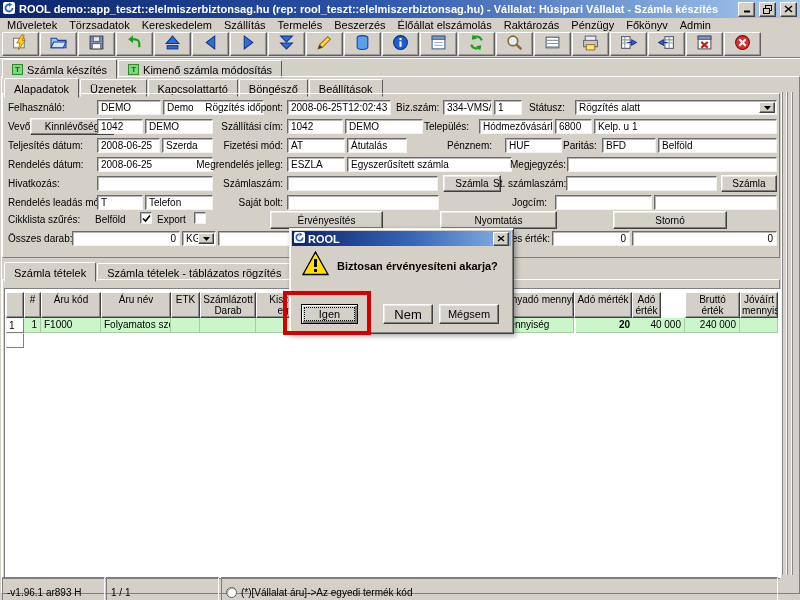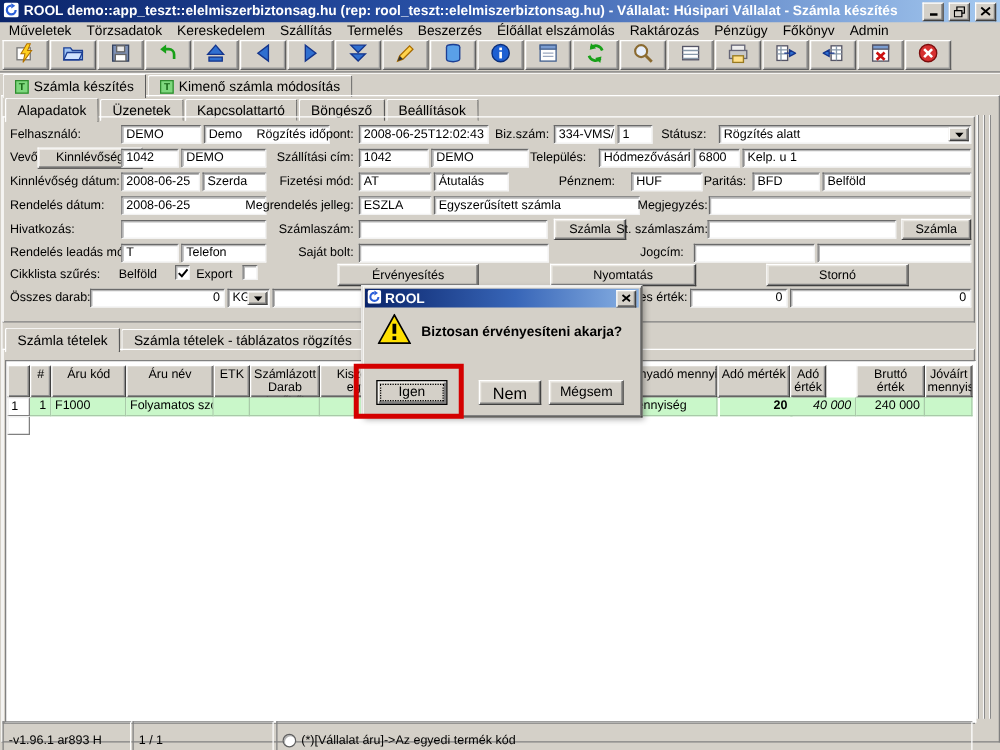--- a/index.html
+++ b/index.html
@@ -308,21 +308,21 @@
   <span class="fld" style="left:97px;top:119px;width:46px">1042</span>
   <span class="fld" style="left:145px;top:119px;width:68px">DEMO</span>
   <span class="lbl lblr" style="left:193px;top:121px;width:90px">Szállítási cím:</span>
   <span class="fld" style="left:287px;top:119px;width:56px">1042</span>
   <span class="fld" style="left:345px;top:119px;width:78px">DEMO</span>
   <span class="lbl" style="left:424px;top:121px">Település:</span>
   <span class="fld" style="left:479px;top:119px;width:74px">Hódmezővásárhely</span>
   <span class="fld" style="left:555px;top:119px;width:37px">6800</span>
   <span class="fld" style="left:594px;top:119px;width:183px">Kelp. u 1</span>
 
-  <span class="lbl" style="left:8px;top:140px">Kinnlévőség dátum:</span>
+  <span class="lbl" style="left:8px;top:140px">Teljesítés dátum:</span>
   <span class="fld" style="left:97px;top:138px;width:63px">2008-06-25</span>
   <span class="fld" style="left:162px;top:138px;width:51px">Szerda</span>
   <span class="lbl lblr" style="left:193px;top:140px;width:90px">Fizetési mód:</span>
   <span class="fld" style="left:287px;top:138px;width:58px">AT</span>
   <span class="fld" style="left:347px;top:138px;width:60px">Átutalás</span>
   <span class="lbl" style="left:447px;top:140px">Pénznem:</span>
   <span class="fld" style="left:505px;top:138px;width:57px">HUF</span>
   <span class="lbl" style="left:563px;top:140px">Paritás:</span>
   <span class="fld" style="left:602px;top:138px;width:54px">BFD</span>
   <span class="fld" style="left:658px;top:138px;width:119px">Belföld</span>
@@ -407,21 +407,21 @@
       <div class="rowhdr" style="left: 1px; top: 29px; width: 18px; height: 15px;">1</div>
       <div class="rcell num" style="left: 19px; width: 17px;">1</div>
       <div class="rcell" style="left: 36px; width: 60px;">F1000</div>
       <div class="rcell" style="left: 96px; width: 70px;">Folyamatos szolg</div>
       <div class="rcell" style="left: 166px; width: 29px;"></div>
       <div class="rcell" style="left: 195px; width: 56px;"></div>
       <div class="rcell" style="left: 251px; width: 75px;"></div>
       <div class="rcell" style="left: 326px; width: 167px;"></div>
       <div class="rcell" style="left: 493px; width: 76px;">mennyiség</div>
       <div class="rcell num" style="left: 571px; width: 58px; font-weight: bold;">20</div>
-      <div class="rcell num" style="left: 627px; width: 53px; font-style: italic;">40 000</div>
+      <div class="rcell num" style="left: 627px; width: 53px;">40 000</div>
       <div class="rcell num" style="left: 680px; width: 55px;">240 000</div>
       <div class="rcell" style="left: 735px; width: 38px;"></div>
       <div class="rowhdr" style="left: 1px; top: 44px; width: 18px; height: 15px;"></div>
     </div>
   <div id="grip"></div>
 
   <div class="scell" style="left:2px;top:577px;width:103px">
       <span>-v1.96.1 ar893 H</span>
     </div>
   <div class="scell" style="left:106px;top:577px;width:113px">

